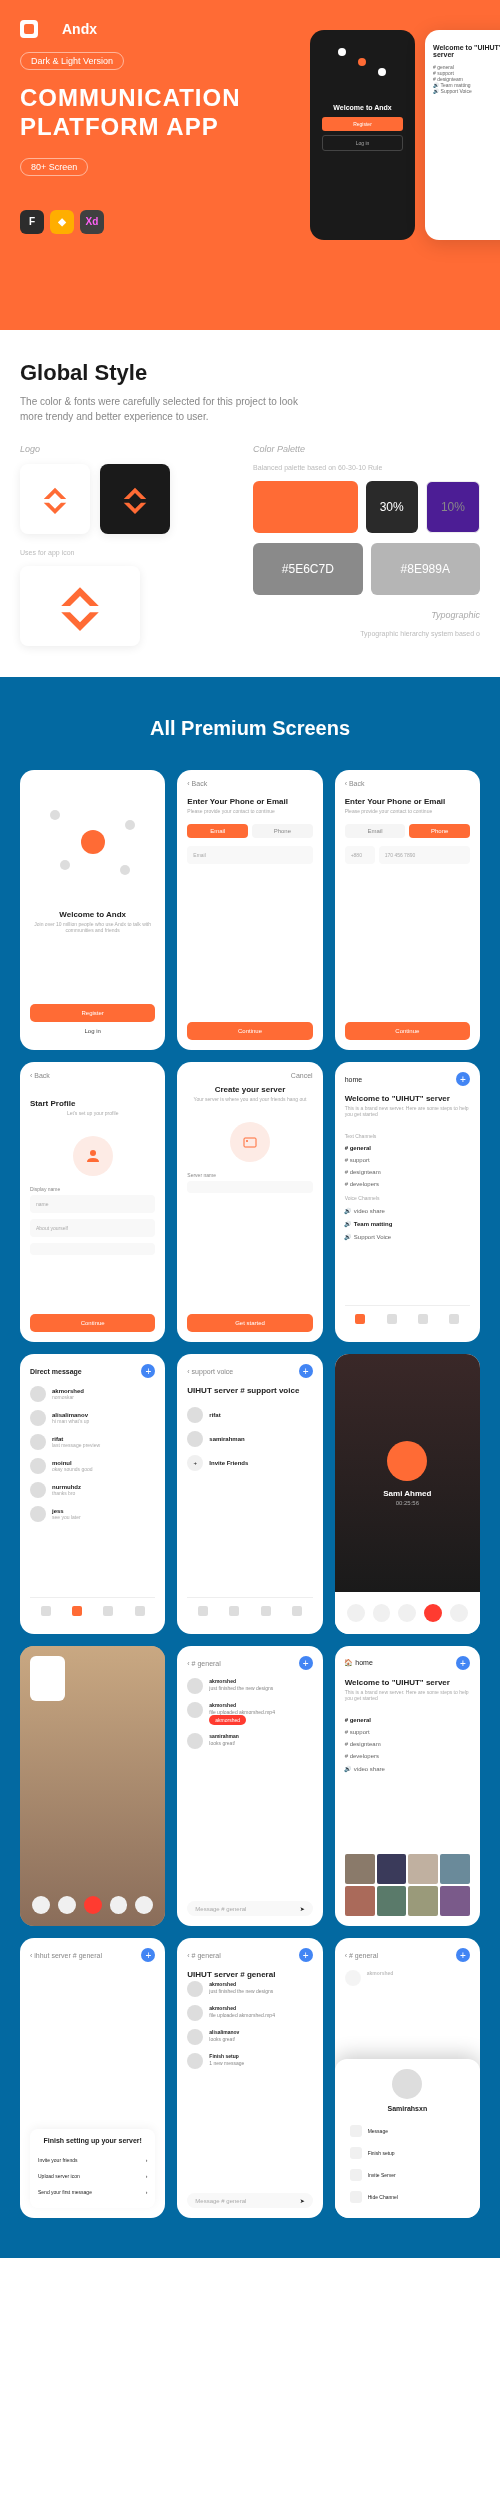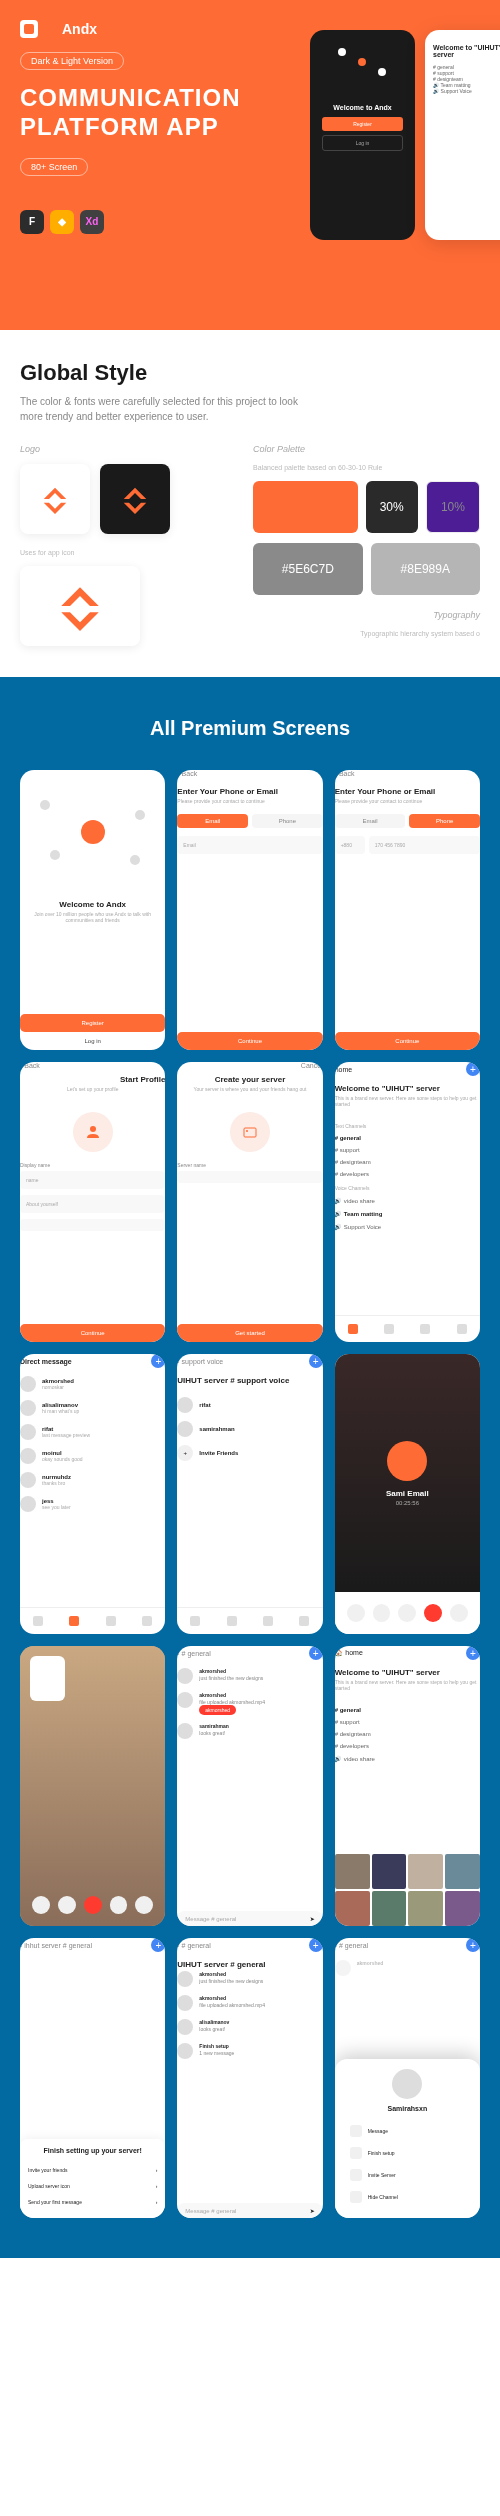--- a/index.html
+++ b/index.html
@@ -37,21 +37,21 @@
 .logo-svg{width:30px;height:30px}
 .big-logo{width:120px;height:80px;display:flex;align-items:center;justify-content:center;box-shadow:0 2px 10px rgba(0,0,0,0.08);border-radius:8px;background:#fff}
 .palette-row{display:flex;gap:8px;margin-bottom:10px}
 .swatch{flex:1;height:52px;border-radius:6px;display:flex;align-items:center;justify-content:center;font-size:12px;color:#fff}
 .swatch.orange{background:#ff6b35}
 .swatch.dark{background:#2a2a2a}
 .swatch.gray{background:#8a8a8a}
 .premium-section{background:#0369a1;padding:40px 20px}
 .premium-title{color:#fff;font-size:20px;font-weight:600;text-align:center;margin-bottom:30px}
 .screens-grid{display:grid;grid-template-columns:repeat(3,1fr);gap:12px}
-.screen{background:#fff;border-radius:14px;height:280px;font-size:6px;color:#222;display:flex;flex-direction:column;position:relative;overflow:hidden}
+.screen{background:#fff;border-radius:14px;height:280px;padding:10px;font-size:6px;color:#222;display:flex;flex-direction:column;position:relative;overflow:hidden}
 .screen-header{display:flex;align-items:center;justify-content:space-between;margin-bottom:8px;font-size:7px}
 .back{color:#888;font-size:7px}
 .plus-btn{width:14px;height:14px;background:#4285f4;border-radius:50%;color:#fff;display:flex;align-items:center;justify-content:center;font-size:10px}
 .screen-title{font-weight:600;font-size:8px;margin-bottom:2px}
 .screen-sub{font-size:5px;color:#aaa;margin-bottom:10px}
 .tab-row{display:flex;gap:4px;margin-bottom:8px}
 .tab{flex:1;padding:4px;text-align:center;border-radius:4px;font-size:6px;background:#f5f5f5;color:#888}
 .tab.active{background:#ff6b35;color:#fff}
 .input-field{background:#f8f8f8;border-radius:4px;padding:6px;margin-bottom:6px;font-size:5px;color:#aaa}
 .orange-btn{background:#ff6b35;color:#fff;padding:6px;border-radius:5px;text-align:center;font-size:6px;margin-top:auto}
@@ -166,21 +166,21 @@
       <div class="section-sub">Balanced palette based on 60-30-10 Rule</div>
       <div class="palette-row">
         <div class="swatch orange" style="flex:2"></div>
         <div class="swatch dark">30%</div>
         <div class="swatch" style="background:#4c1d95;color:#888;border:1px solid #eee">10%</div>
       </div>
       <div class="palette-row">
         <div class="swatch gray">#5E6C7D</div>
         <div class="swatch" style="background:#b5b5b5">#8E989A</div>
       </div>
-      <div class="section-label" style="margin-top:15px;text-align:right">Typography</div>
+      <div class="section-label" style="margin-top:15px;text-align:right">Typographic</div>
       <div class="section-sub" style="text-align:right">Typographic hierarchy system based o</div>
     </div>
   </div>
 </div>
 
 <div class="premium-section">
   <div class="premium-title">All Premium Screens</div>
   <div class="screens-grid">
 
     <div class="screen">
@@ -219,21 +219,21 @@
       </div>
       <div style="display:flex;gap:4px">
         <div class="input-field" style="flex:0 0 30px">+880</div>
         <div class="input-field" style="flex:1">170 456 7890</div>
       </div>
       <div class="orange-btn">Continue</div>
     </div>
 
     <div class="screen">
       <div class="back">‹ Back</div>
-      <div class="screen-title" style="text-align:right;margin-top:6px">Start Profile</div>
+      <div class="screen-title" style="text-align:left;margin-top:20px">Start Profile</div>
       <div class="screen-sub" style="text-align:center">Let's set up your profile</div>
       <div class="avatar-circle">
         <svg width="16" height="16" viewBox="0 0 16 16">
             <circle cx="8" cy="5" r="3" fill="#ff6b35"></circle>
             <path d="M2 14 Q2 10 8 10 Q14 10 14 14" fill="#ff6b35"></path>
           </svg>
       </div>
       <div style="font-size:5px;color:#888;margin-bottom:3px">Display name</div>
       <div class="input-field">name</div>
       <div class="input-field">About yourself</div>
@@ -361,21 +361,21 @@
         <div class="nav-icon"></div>
         <div class="nav-icon"></div>
         <div class="nav-icon"></div>
         <div class="nav-icon"></div>
       </div>
     </div>
 
     <div class="screen call-screen">
       <div class="call-bg">
         <div class="call-avatar"></div>
-        <div style="font-size:8px;font-weight:600">Sami Email</div>
+        <div style="font-size:8px;font-weight:600">Sami Ahmed</div>
         <div style="font-size:6px;color:#aaa;margin-top:2px">00:25:56</div>
       </div>
       <div class="call-controls">
         <div class="call-btn"></div>
         <div class="call-btn"></div>
         <div class="call-btn"></div>
         <div class="call-btn red"></div>
         <div class="call-btn"></div>
       </div>
     </div>

